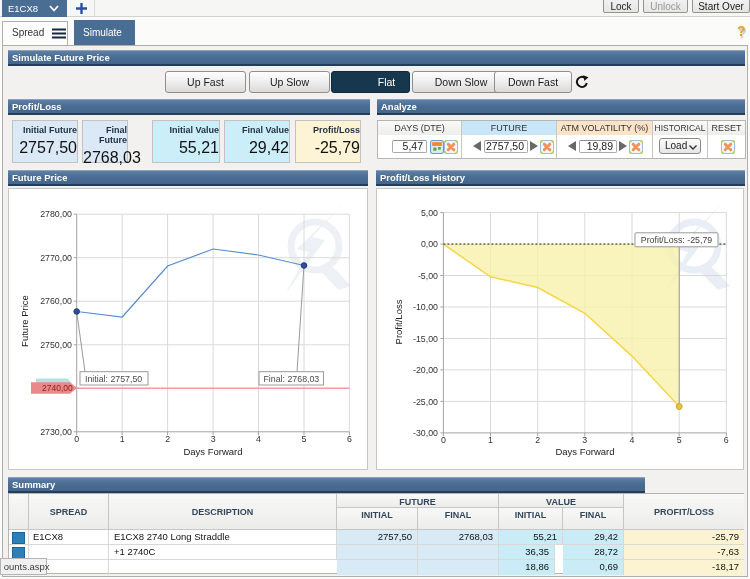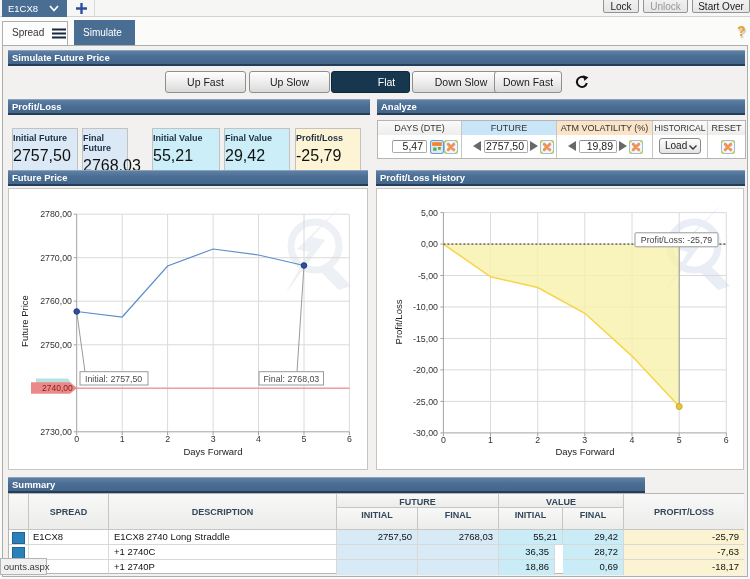--- a/index.html
+++ b/index.html
@@ -23,21 +23,21 @@
 
 
 #main { left:2px; top:45px; width:746px; height:532px; background:#f2f1ef; border:1px solid #adadab; }
 
 .hdr { background:linear-gradient(#5f80a4,#4a6d94 45%,#446689); border-top:1px solid #89a3bf; border-bottom:2px solid #223e5b; color:#fff; font-size:9.5px; font-weight:bold; line-height:13px; padding-left:4px; height:16px; }
 
 .btn { background:linear-gradient(#fefefe,#ececec 55%,#d9d9d9); border:1px solid #8f8f8f; border-radius:3px; color:#1a1a1a; font-size:10.5px; text-align:center; line-height:20px; height:22px; }
 .btn.active { background:#17374f; color:#fff; border-color:#10283a;padding-left:32px; }
 
 
-.vbox { border:1px solid #c2c2c0; text-align:left; height:43px; top:128px; }
+.vbox { border:1px solid #c2c2c0; text-align:right; height:43px; top:120px; }
 .vbox .lab { font-size:9px; font-weight:bold; color:#1d2e42; margin-top:4px; }
 .vbox .val { font-size:16px; color:#111; margin-top:4px; }
 .bgblue { background:#dbe9f6; }
 .bgcyan { background:#cceef8; }
 .bgyel  { background:#fdf4d5; }
 
 
 #antab { left:377px; top:120px; width:369px; height:39px; background:#fff; border:1px solid #b5b5b3; }
 .acell { position:absolute; border-right:1px solid #c6c6c4; top:0; height:14px; font-size:9px; font-weight:normal; color:#333; text-align:center; line-height:14px; background:linear-gradient(#fafafa,#ededeb); }
 .abody { position:absolute; border-right:1px solid #c6c6c4; top:14px; height:23px; background:#fff; }
@@ -84,21 +84,21 @@
       </svg>
   </div>
   <div class="abs" id="tabSim">Simulate</div>
   <div class="abs" id="qmark">?</div>
 
   <div class="abs hdr" style="left:8px; top:50px; width:737px;">Simulate Future Price</div>
   <div class="abs btn" style="left:165px; top:71px; width:81px;">Up Fast</div>
   <div class="abs btn" style="left:249px; top:71px; width:81px;">Up Slow</div>
   <div class="abs btn active" style="left:331px; top:71px; width:79px;">Flat</div>
   <div class="abs btn" style="left:412px; top:71px; width:98px;">Down Slow</div>
-  <div class="abs btn" style="left:494px; top:71px; width:68px;">Down Fast</div>
+  <div class="abs btn" style="left:494px; top:71px; width:78px;">Down Fast</div>
   <svg class="abs" style="left:575px; top:75px;" width="14" height="14" viewBox="0 0 14 14">
     <path d="M11.8 8 A5 5 0 1 1 9.5 2.6" stroke="#111" stroke-width="2" fill="none"></path>
     <path d="M8.2 0.2 L13.4 2.2 L9.4 6 Z" fill="#111"></path>
   </svg>
 
   <div class="abs hdr" style="left:8px; top:99px; width:362px;">Profit/Loss</div>
   <div class="abs vbox bgblue" style="left:12px; width:66px;">
       <div class="lab">Initial Future</div>
       <div class="val">2757,50</div>
     </div>
@@ -368,21 +368,20 @@
     <div class="scell" style="left:328px; top:51px; width:81px; background:#d9eaf7;"></div>
     <div class="scell" style="left:409px; top:51px; width:81px; background:#d9eaf7;"></div>
     <div class="scell num" style="left:490px; top:51px; width:56px; background:#c9ecf6;">36,35</div>
     <div class="scell num" style="left:554px; top:51px; width:61px; background:#c9ecf6;">28,72</div>
     <div class="scell num" style="left:615px; top:51px; width:120px; background:#fbf3d1; border-right:none;">-7,63</div>
 
     <div class="scell" style="left:0; top:66px; width:20px; border-bottom:none;">
         <div class="sq" style="top:2px;"></div>
       </div>
     <div class="scell" style="left:20px; top:66px; width:80px; border-bottom:none;"></div>
-    <div class="scell" style="left:100px; top:66px; width:228px; padding-left:5px; border-bottom:none;">+1 2740P</div>
     <div class="scell" style="left:328px; top:66px; width:81px; background:#d9eaf7; border-bottom:none;"></div>
     <div class="scell" style="left:409px; top:66px; width:81px; background:#d9eaf7; border-bottom:none;"></div>
     <div class="scell num" style="left:490px; top:66px; width:56px; background:#c9ecf6; border-bottom:none;">18,86</div>
     <div class="scell num" style="left:554px; top:66px; width:61px; background:#c9ecf6; border-bottom:none;">0,69</div>
     <div class="scell num" style="left:615px; top:66px; width:120px; background:#fbf3d1; border-right:none; border-bottom:none;">-18,17</div>
   </div>
 
   <div class="abs" id="statusbar">&nbsp;ounts.aspx</div>
 </div>
 

